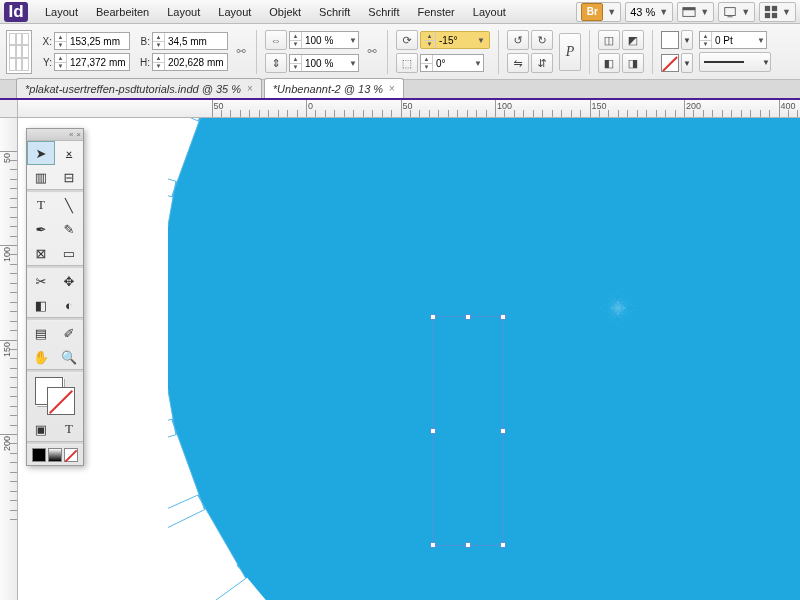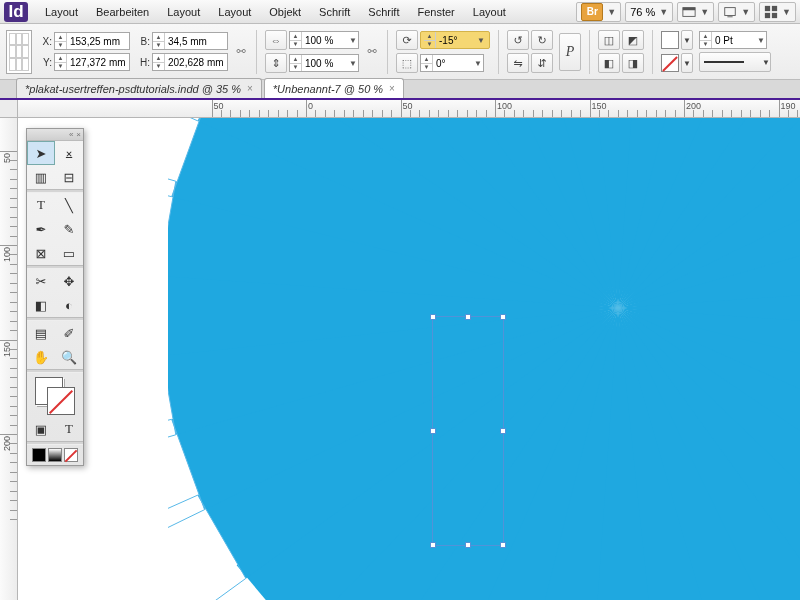--- a/index.html
+++ b/index.html
@@ -82,21 +82,21 @@
   <div class="mitem">Schrift</div>
   <div class="mitem">Schrift</div>
   <div class="mitem">Fenster</div>
   <div class="mitem">Layout</div>
   <div class="spacer"></div>
   <div class="rtool">
       <div class="br-badge">Br</div>
       <span class="dd">▼</span>
     </div>
   <div class="rtool">
-      <span>76 %</span>
+      <span>43 %</span>
       <span class="dd">▼</span>
     </div>
   <div class="rtool">
       <svg class="icon" viewBox="0 0 16 16">
         <rect x="1" y="3" width="14" height="10" fill="none" stroke="#555"></rect>
         <rect x="1" y="3" width="14" height="3" fill="#555"></rect>
       </svg>
       <span class="dd">▼</span>
     </div>
   <div class="rtool">
@@ -280,21 +280,21 @@
       </div>
   </div>
 </div>
 
 <div class="tabbar">
   <div class="tab">
       <span>*plakat-usertreffen-psdtutorials.indd @ 35 %</span>
       <span class="close">×</span>
     </div>
   <div class="tab active">
-      <span>*Unbenannt-7 @ 50 %</span>
+      <span>*Unbenannt-2 @ 13 %</span>
       <span class="close">×</span>
     </div>
 </div>
 
 <div class="workspace">
   <div class="rcorner"></div>
   <div class="hruler" id="hruler">
       <div class="tick" style="left: 193.5px;"></div>
       <div class="lab" style="left: 195.5px;">50</div>
       <div class="tick" style="left: 202.95px; top: 10px;"></div>
@@ -355,21 +355,21 @@
       <div class="tick" style="left: 675.45px; top: 10px;"></div>
       <div class="tick" style="left: 684.9px; top: 10px;"></div>
       <div class="tick" style="left: 694.35px; top: 10px;"></div>
       <div class="tick" style="left: 703.8px; top: 10px;"></div>
       <div class="tick" style="left: 713.25px; top: 10px;"></div>
       <div class="tick" style="left: 722.7px; top: 10px;"></div>
       <div class="tick" style="left: 732.15px; top: 10px;"></div>
       <div class="tick" style="left: 741.6px; top: 10px;"></div>
       <div class="tick" style="left: 751.05px; top: 10px;"></div>
       <div class="tick" style="left: 760.5px;"></div>
-      <div class="lab" style="left: 762.5px;">190</div>
+      <div class="lab" style="left: 762.5px;">400</div>
       <div class="tick" style="left: 769.95px; top: 10px;"></div>
       <div class="tick" style="left: 779.4px; top: 10px;"></div>
     </div>
   <div class="vruler" id="vruler">
       <div class="tick" style="top: 32.5px;"></div>
       <div class="lab" style="top: 34.5px;">50</div>
       <div class="tick" style="top: 41.95px; left: 10px;"></div>
       <div class="tick" style="top: 51.4px; left: 10px;"></div>
       <div class="tick" style="top: 60.85px; left: 10px;"></div>
       <div class="tick" style="top: 70.3px; left: 10px;"></div>

